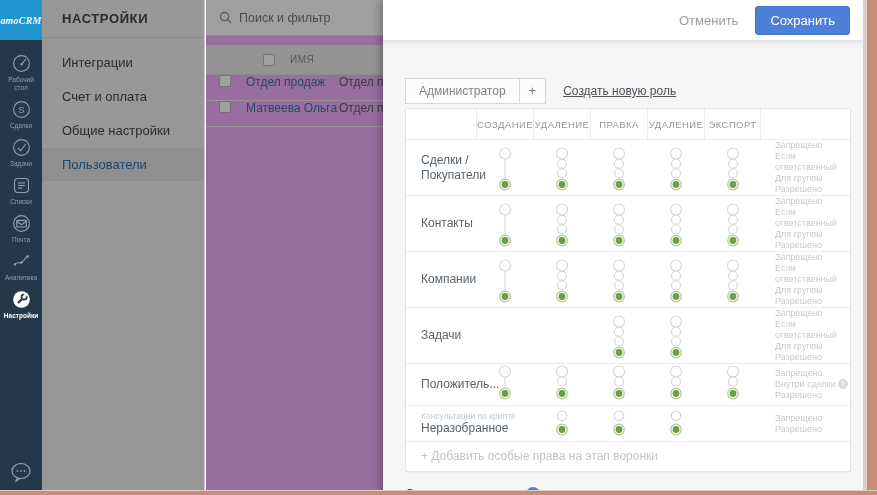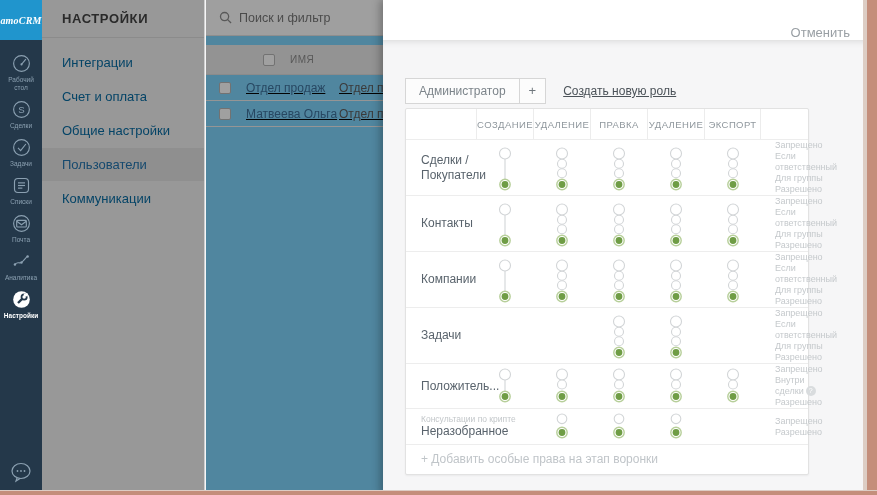--- a/index.html
+++ b/index.html
@@ -22,56 +22,56 @@
 
   
   .dim { position:relative; }
   .dim::after { content:""; position:absolute; inset:0; background:rgba(8,8,8,.38); pointer-events:none; z-index:3; }
 
   
   .settings-menu { position:absolute; left:42px; top:0; width:163px; height:495px; background:#f0f0f0; border-right:1px solid #cfcfcf; }
   .menu-title { height:38px; display:flex; align-items:center; padding-left:20px; font-size:13px; font-weight:bold;
                 color:#3f3f3f; letter-spacing:.6px; border-bottom:1px solid #dcdcdc; }
   .menu-items { padding-top:8px; }
-  .menu-item { padding:9px 20px; font-size:13px; color:#0369a1; margin-bottom:1px; cursor:pointer; }
+  .menu-item { padding:9px 20px; font-size:13px; color:#404040; margin-bottom:1px; cursor:pointer; }
   .menu-item.active { color:#1f72ad; background:#e2e2e2; }
 
   
-  .list-panel { position:absolute; left:206px; top:0; width:206px; height:495px; background:#7dd3fc; overflow:hidden; }
+  .list-panel { position:absolute; left:206px; top:0; width:206px; height:495px; background:#f0abfc; overflow:hidden; }
   .search-bar { height:36px; background:#fcfcfc; border-bottom:1px solid #e0e0e0; display:flex; align-items:center;
                 padding-left:13px; gap:7px; color:#7d7d7d; }
   .search-bar svg { width:13px; height:13px; flex:none; }
   .search-bar input { border:none; outline:none; background:transparent; font-size:12.5px; color:#7d7d7d; width:130px;
                       font-family:inherit; }
   .list-header { display:flex; align-items:center; height:30px; background:#e9e9e9; border-bottom:1px solid #dcdcdc;
                  margin-top:9px; font-size:10px; color:#8a8a8a; letter-spacing:.5px;padding-left:44px; }
   .cbx { width:12px; height:12px; border:1px solid #b3b3b3; background:#fdfdfd; border-radius:2px; flex:none; margin-left:13px; cursor:pointer; }
   .lh-name { margin-left:15px; width:93px; flex:none; }
   .lh-group { flex:none; white-space:nowrap; }
-  .list-row { display:flex; align-items:center; height:26px; border-bottom:1px solid #ececec; font-size:12px;text-decoration:underline; }
+  .list-row { display:flex; align-items:flex-start; height:26px; border-bottom:1px solid #ececec; font-size:12px; }
   .lr-name { margin-left:15px; width:93px; flex:none; color:#3b6f99; cursor:pointer; white-space:nowrap; overflow:hidden; }
   .lr-group { flex:none; color:#5a5a5a; white-space:nowrap; }
 
   
   .modal { position:absolute; left:383px; top:0; width:494px; height:495px; background:#f6f6f7; z-index:10;
            box-shadow:-3px 0 8px rgba(0,0,0,.28); }
-  .modal-topbar { height:41px; background:#fff; border-bottom:1px solid #e4e4e4; display:flex; align-items:flex-end;
+  .modal-topbar { height:41px; background:#fff; border-bottom:1px solid #e4e4e4; display:flex; align-items:center;
                   justify-content:flex-end; padding-right:27px; gap:17px; }
   .cancel { color:#999fa4; font-size:13px; cursor:pointer; }
   .save-btn { background:#4d7fd9; border:1px solid #4273cc; color:#fff; font-size:13px; padding:6px 14px;
               border-radius:3px; cursor:pointer; font-family:inherit; }
   .modal-body { position:absolute; top:41px; left:0; right:0; bottom:0; box-shadow:inset 0 5px 6px -4px rgba(0,0,0,.10); }
 
   .tabs-row { margin:37px 0 0 22px; display:flex; align-items:center; }
   .role-tab { border:1px solid #d6d6d6; background:#fcfcfc; color:#7c848a; font-size:12px; padding:5px 13px; cursor:pointer; }
   .add-tab { border:1px solid #d6d6d6; border-left:none; background:#fcfcfc; color:#6f767c; font-size:13px;
              padding:4px 9px 5px; cursor:pointer; }
   .create-role { margin-left:17px; font-size:12px; color:#4b5258; text-decoration:underline; cursor:pointer; }
 
-  .perm-card { margin:4px 0 0 22px; width:404px; background:#fff; border:1px solid #e2e2e2; border-radius:2px;
+  .perm-card { margin:4px 0 0 22px; width:446px; background:#fff; border:1px solid #e2e2e2; border-radius:2px;
                box-shadow:0 1px 2px rgba(0,0,0,.05); }
   .perm-header { display:flex; height:30px; align-items:stretch; }
   .ph-label { width:70px; flex:none; }
   .ph-col { width:57px; flex:none; display:flex; align-items:center; justify-content:center; font-size:9.5px;
             color:#8f979d; letter-spacing:.4px; border-left:1px solid #ececec; }
   .ph-col:last-of-type { border-right:1px solid #ececec; }
   .ph-rest { flex:1; }
 
   .perm-row { display:flex; border-top:1px solid #ededed; min-height:46px; align-items:flex-end; }
   .perm-row.h-mid { min-height:42px; }
@@ -185,21 +185,20 @@
     </div>
   </aside>
 
   <section class="settings-menu dim">
     <div class="menu-title">НАСТРОЙКИ</div>
     <div class="menu-items">
         <div class="menu-item">Интеграции</div>
         <div class="menu-item">Счет и оплата</div>
         <div class="menu-item">Общие настройки</div>
         <div class="menu-item active">Пользователи</div>
-        <div class="menu-item">Коммуникации</div>
       </div>
   </section>
 
   <section class="list-panel dim">
     <div class="search-bar">
       <svg viewBox="0 0 14 14" fill="none" stroke="#8a8a8a" stroke-width="1.4">
         <circle cx="6" cy="6" r="4.4"></circle>
           <line x1="9.3" y1="9.3" x2="13" y2="13"></line>
       </svg>
       <input type="text" placeholder="Поиск и фильтр" style="">
@@ -219,20 +218,21 @@
           <span class="cbx"></span>
                   <span class="lr-name">Матвеева Ольга</span>
                   <span class="lr-group">Отдел п</span>
         </div>
       </div>
   </section>
 
   <section class="modal">
     <div class="modal-topbar">
       <span class="cancel">Отменить</span>
+      <button class="save-btn">Сохранить</button>
     </div>
     <div class="modal-body">
       <div class="tabs-row">
         <div class="role-tab">Администратор</div>
         <div class="add-tab">+</div>
         <a class="create-role">Создать новую роль</a>
       </div>
       <div class="perm-card">
         <div class="perm-header">
           <div class="ph-label"></div>

